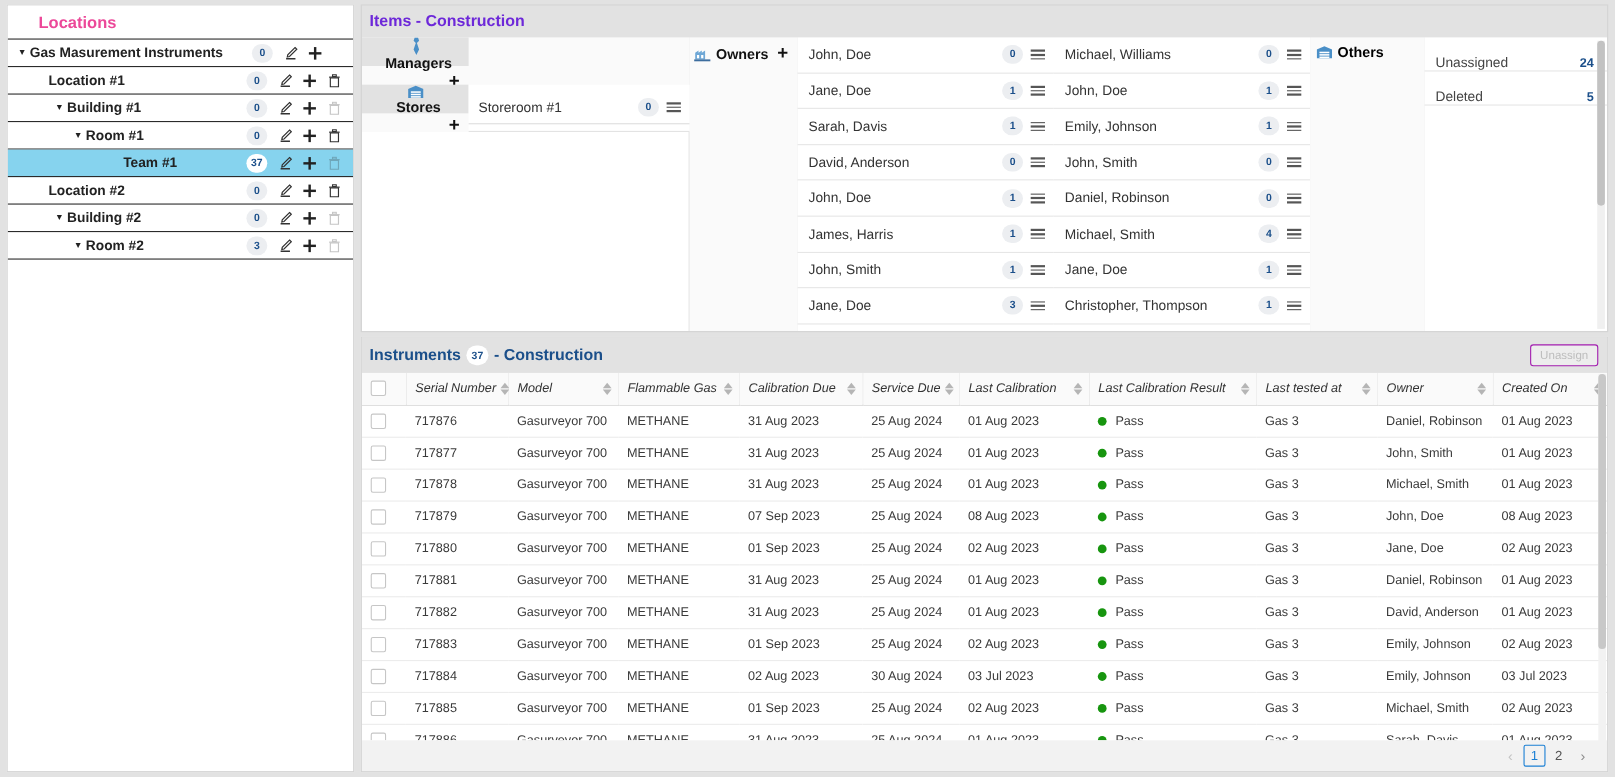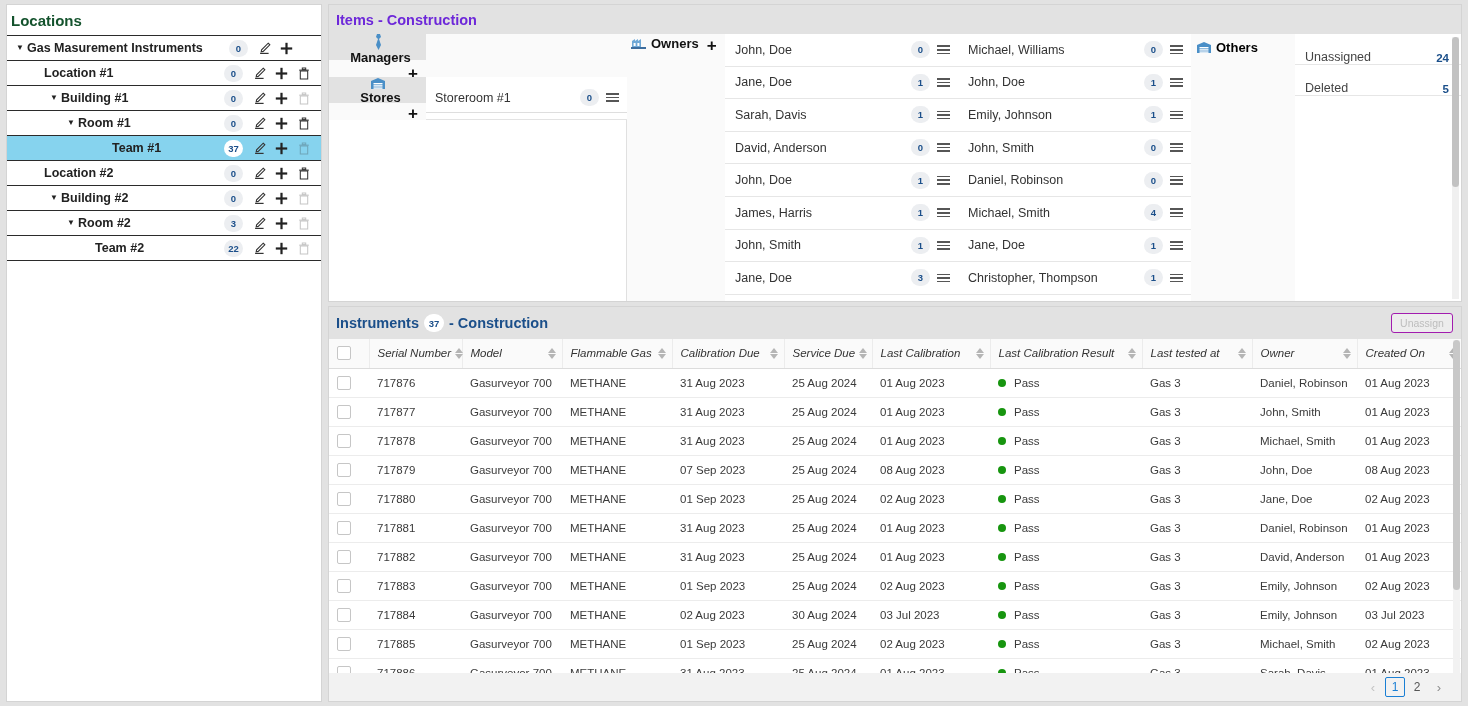--- a/index.html
+++ b/index.html
@@ -21,23 +21,23 @@
     position: absolute;
     left: 6px; top: 4px;
     width: 316px; height: 698px;
     background: #ffffff;
     border: 1px solid #d4d4d4;
     overflow: hidden;
   }
   .loc-header {
     height: 30px;
     display: flex; align-items: center;
-    padding-left: 4px;
+    padding-left: 28px;
     font-size: 15px; font-weight: bold;
-    color: #14532d;
+    color: #ec4899;
     background: #ffffff;
   }
   .loc-tree { border-top: 1px solid #2b2b2b; }
   .loc-row {
     height: 25px;
     display: flex; align-items: center;
     border-bottom: 1px solid #2b2b2b;
     font-size: 12.5px; font-weight: bold;
     color: #222;
     position: relative;
@@ -142,21 +142,21 @@
   .burger i { display: block; width: 13px; height: 1.6px; background: #565656; }
   .mgr-fill { flex: 1; background: #ffffff; border-right: 1px solid #e0e0e0; }
 
   
   .own-legend-col {
     width: 98px; min-width: 98px;
     background: #fafafa;
     padding-top: 2px;
   }
   .own-legend {
-    display: flex; 
+    display: flex; align-items: center;
     height: 26px; padding-left: 4px;
     font-size: 13px; font-weight: bold; color: #111;
   }
   .own-legend .glyph { margin-right: 5px; display:flex; }
   .own-legend .plus { margin-left: 8px; font-size: 17px; font-weight: bold; cursor: pointer; }
 
   
   .own-lists { display: flex; background: #ffffff; width: 466px; min-width: 466px; }
   .own-col { flex: 1; }
   .own-row {
@@ -484,45 +484,20 @@
               <path d="M2.3 3.9h7.4v8H2.3z" fill="none" stroke="#333" stroke-width="1.05"></path>
               <rect x="4.3" y="1" width="3.4" height="1.6" fill="none" stroke="#333" stroke-width="1"></rect>
             </svg>
           </span>
         </div>
         <div class="loc-row">
           <span style="width:57px;min-width:57px"></span>
           <span class="loc-caret">▼</span>
           <span class="loc-label">Room #2</span>
           <span class="loc-badge">3</span>
-          <span class="ic">
-            <svg width="13" height="13" viewBox="0 0 13 13">
-              <path d="M10.2 1.2l1.6 1.6-6.6 6.6-2 .4.4-2z" fill="none" stroke="#333" stroke-width="1.1"></path>
-              <line x1="2.1" y1="11.4" x2="10.6" y2="11.4" stroke="#333" stroke-width="1.2"></line>
-            </svg>
-          </span>
-          <span class="ic">
-            <svg width="13" height="13" viewBox="0 0 13 13">
-              <rect x="5.4" y="0.8" width="2.2" height="11.4" fill="#222"></rect>
-              <rect x="0.8" y="5.4" width="11.4" height="2.2" fill="#222"></rect>
-            </svg>
-          </span>
-          <span class="ic last dim">
-            <svg width="12" height="13" viewBox="0 0 12 13">
-              <rect x="1.2" y="2.6" width="9.6" height="1.1" fill="#333"></rect>
-              <path d="M2.3 3.9h7.4v8H2.3z" fill="none" stroke="#333" stroke-width="1.05"></path>
-              <rect x="4.3" y="1" width="3.4" height="1.6" fill="none" stroke="#333" stroke-width="1"></rect>
-            </svg>
-          </span>
-        </div>
-        <div class="loc-row">
-          <span style="width:74px;min-width:74px"></span>
-          <span class="loc-caret hidden">▼</span>
-          <span class="loc-label">Team #2</span>
-          <span class="loc-badge">22</span>
           <span class="ic">
             <svg width="13" height="13" viewBox="0 0 13 13">
               <path d="M10.2 1.2l1.6 1.6-6.6 6.6-2 .4.4-2z" fill="none" stroke="#333" stroke-width="1.1"></path>
               <line x1="2.1" y1="11.4" x2="10.6" y2="11.4" stroke="#333" stroke-width="1.2"></line>
             </svg>
           </span>
           <span class="ic">
             <svg width="13" height="13" viewBox="0 0 13 13">
               <rect x="5.4" y="0.8" width="2.2" height="11.4" fill="#222"></rect>
               <rect x="0.8" y="5.4" width="11.4" height="2.2" fill="#222"></rect>

